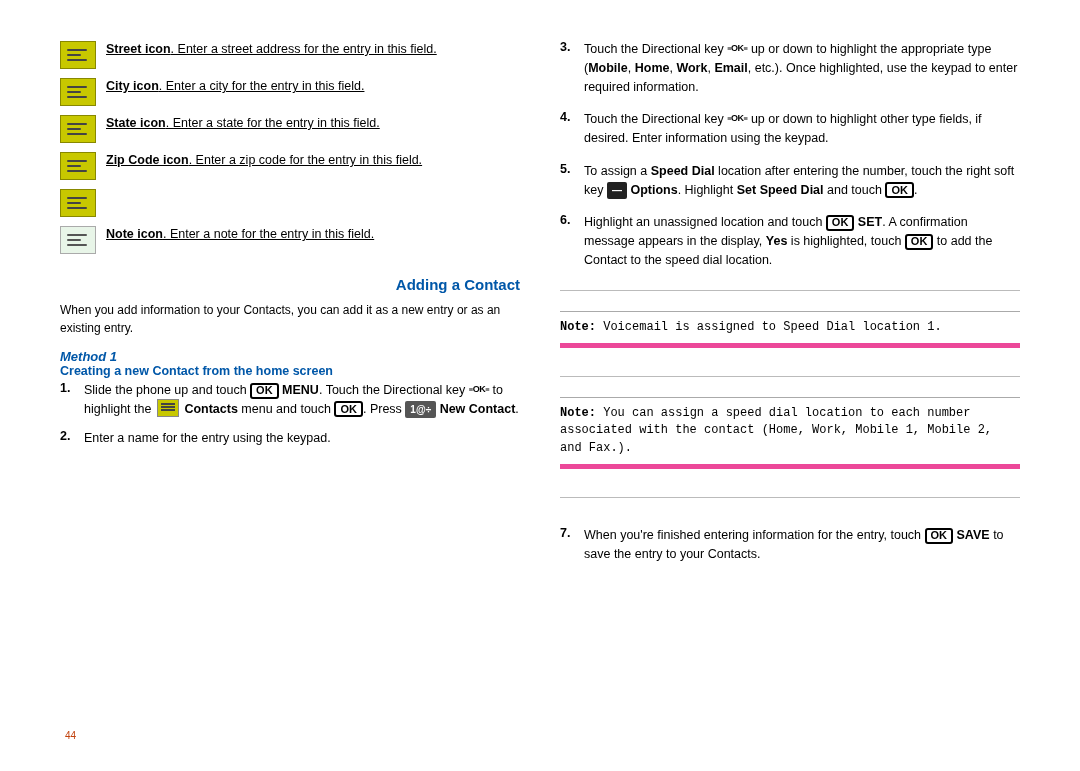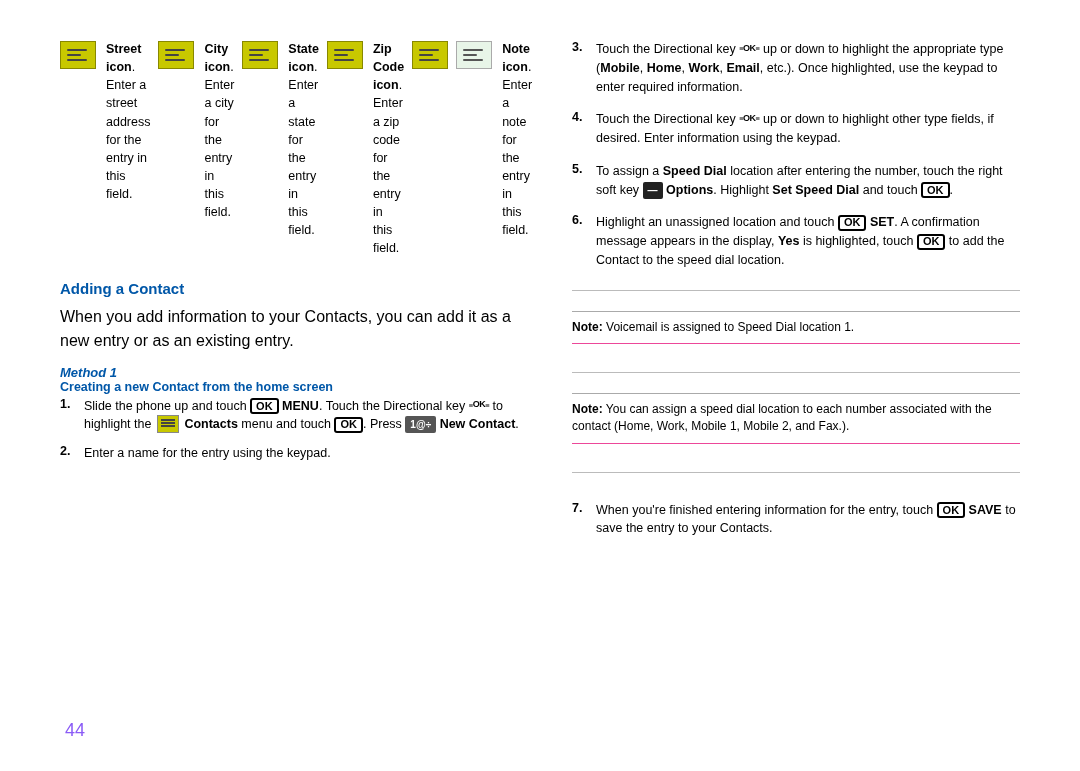--- a/index.html
+++ b/index.html
@@ -28,23 +28,24 @@
       gap: 0px;
     }
     .right-column {
       flex: 1;
       display: flex;
       flex-direction: column;
       gap: 0px;
     }
     .icon-list {
       display: flex;
-      flex-direction: row;
+      flex-direction: column;
       gap: 8px;
       margin-bottom: 18px;
+      text-decoration: underline;
     }
     .icon-row {
       display: flex;
       flex-direction: row;
       align-items: flex-start;
       gap: 10px;
     }
     .icon-img {
       width: 36px;
       height: 28px;
@@ -88,23 +89,24 @@
     }
     .icon-text b {
       font-weight: bold;
     }
     .section-title {
       color: #0057a8;
       font-size: 15px;
       font-weight: bold;
       margin-bottom: 8px;
       margin-top: 4px;
+      text-align: right;
     }
     .section-body {
-      font-size: 16px;
+      font-size: 12px;
       line-height: 1.5;
       margin-bottom: 12px;
     }
     .method-title {
       color: #0057a8;
       font-size: 13px;
       font-style: italic;
       font-weight: bold;
     }
     .sub-section-title {
@@ -203,35 +205,36 @@
       content: '';
       display: block;
       width: 14px;
       height: 2px;
       background: #444;
       margin: 3px auto 0;
       box-shadow: 0 3px 0 #444, 0 6px 0 #444;
     }
     .note-box {
       border-top: 1px solid #aaa;
-      border-bottom: 1px solid #ec4899;
+      border-bottom: 5px solid #ec4899;
       padding: 7px 0 7px 0;
       margin-bottom: 8px;
       font-size: 12px;
       line-height: 1.45;
+      font-family: Liberation Mono, monospace;
     }
     .note-box b {
       font-weight: bold;
     }
     .page-num {
       position: absolute;
       bottom: 30px;
       left: 65px;
-      font-size: 18px;
-      color: #8b5cf6;
+      font-size: 10px;
+      color: #c2410c;
       text-align: right;
     }
     .right-numbered-list {
       list-style: none;
       padding: 0;
       margin: 0;
       display: flex;
       flex-direction: column;
       gap: 14px;
     }

